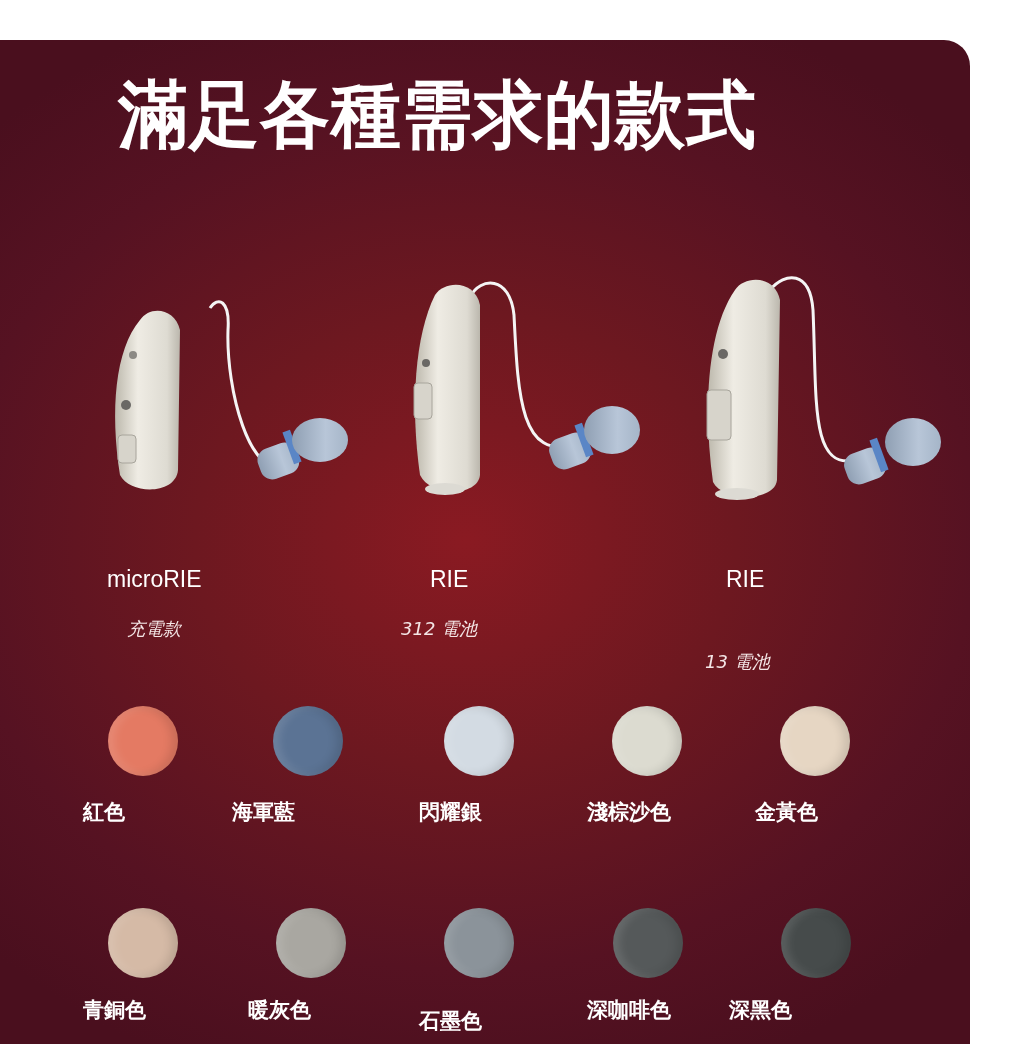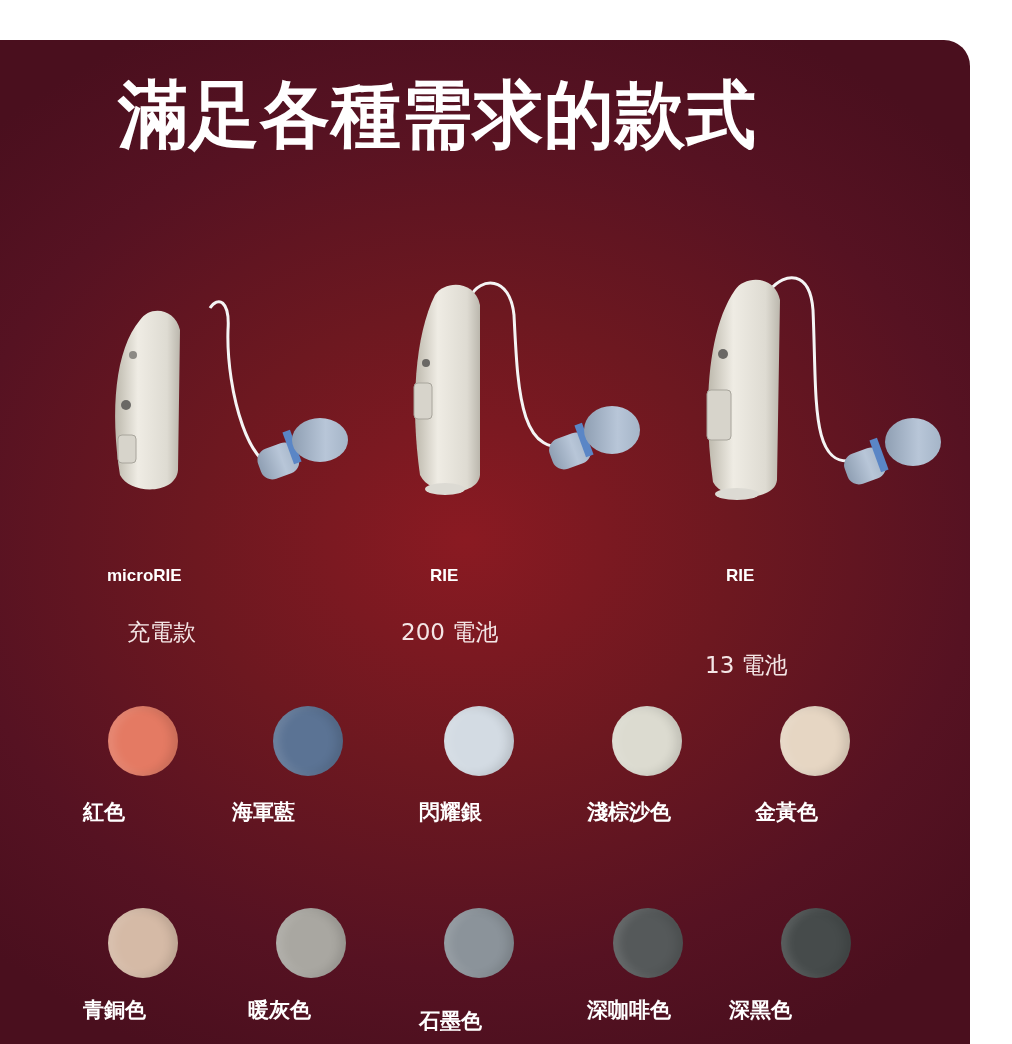--- a/index.html
+++ b/index.html
@@ -15,23 +15,23 @@
   }
   .title {
     position:absolute; left:118px; top:40px;
     font-size:70px; font-weight:bold; color:#ffffff;
     letter-spacing:1px; line-height:1;
     transform: scaleY(1.05);
   }
   
   .product { position:absolute; }
   .aid { position:absolute; }
-  .model-name { position:absolute; color:#ffffff; font-weight:bold; font-size:17px;
+  .model-name { position:absolute; color:#ffffff; font-weight:normal; font-size:23px;
                 font-family:"Liberation Sans", sans-serif; }
-  .model-sub  { position:absolute; color:#f4e6e6; font-size:23px; }
+  .model-sub  { position:absolute; color:#f4e6e6; font-size:18px;font-style:italic; }
   
   .swatch { position:absolute; width:70px; height:70px; border-radius:50%;
             box-shadow: inset -6px 0 10px rgba(0,0,0,0.12), inset 6px 0 10px rgba(255,255,255,0.12); }
   .swatch-label { position:absolute; color:#ffffff; font-weight:bold; font-size:21px;
                   width:120px; text-align:left; }
 </style>
 </head>
 <body>
 
 <div class="panel">
@@ -72,21 +72,21 @@
       <path d="M35 20 C 45 5, 75 5, 80 30 L 80 200 C 78 222, 30 222, 20 200 C 10 130, 15 60, 35 20 Z" fill="url(#body1)"></path>
       <ellipse cx="45" cy="214" rx="20" ry="6" fill="#dcdad3"></ellipse>
       <circle cx="26" cy="88" r="4" fill="#6a6865"></circle>
       <rect x="14" y="108" width="18" height="36" rx="4" fill="#d7d4cb" stroke="#a8a59c"></rect>
       <rect x="150" y="160" width="40" height="32" rx="12" fill="url(#dome)" transform="rotate(-20 170 176)"></rect>
       <rect x="180" y="148" width="8" height="34" fill="#5a86c6" transform="rotate(-20 184 165)"></rect>
       <ellipse cx="212" cy="155" rx="28" ry="24" fill="url(#dome)"></ellipse>
     </svg>
   </div>
   <div class="model-name" style="left:430px;top:526px;">RIE</div>
-  <div class="model-sub" style="left:401px;top:577px;">200 電池</div>
+  <div class="model-sub" style="left:401px;top:577px;">312 電池</div>
 
   <div class="product" style="left:695px;top:230px;width:260px;height:240px;">
     <svg class="aid" width="260" height="240" viewBox="0 0 260 240">
       <path d="M75 20 C 90 2, 115 0, 118 40 C 122 130, 115 200, 160 190" fill="none" stroke="#f5f5f5" stroke-width="3"></path>
       <path d="M40 20 C 50 5, 80 5, 85 30 L 82 210 C 80 232, 28 232, 18 212 C 8 140, 12 60, 40 20 Z" fill="url(#body1)"></path>
       <ellipse cx="42" cy="224" rx="22" ry="6" fill="#dcdad3"></ellipse>
       <circle cx="28" cy="84" r="5" fill="#6a6865"></circle>
       <rect x="12" y="120" width="24" height="50" rx="4" fill="#d7d4cb" stroke="#a8a59c"></rect>
       <rect x="150" y="180" width="40" height="32" rx="12" fill="url(#dome)" transform="rotate(-20 170 196)"></rect>
       <rect x="180" y="168" width="8" height="34" fill="#5a86c6" transform="rotate(-20 184 185)"></rect>

